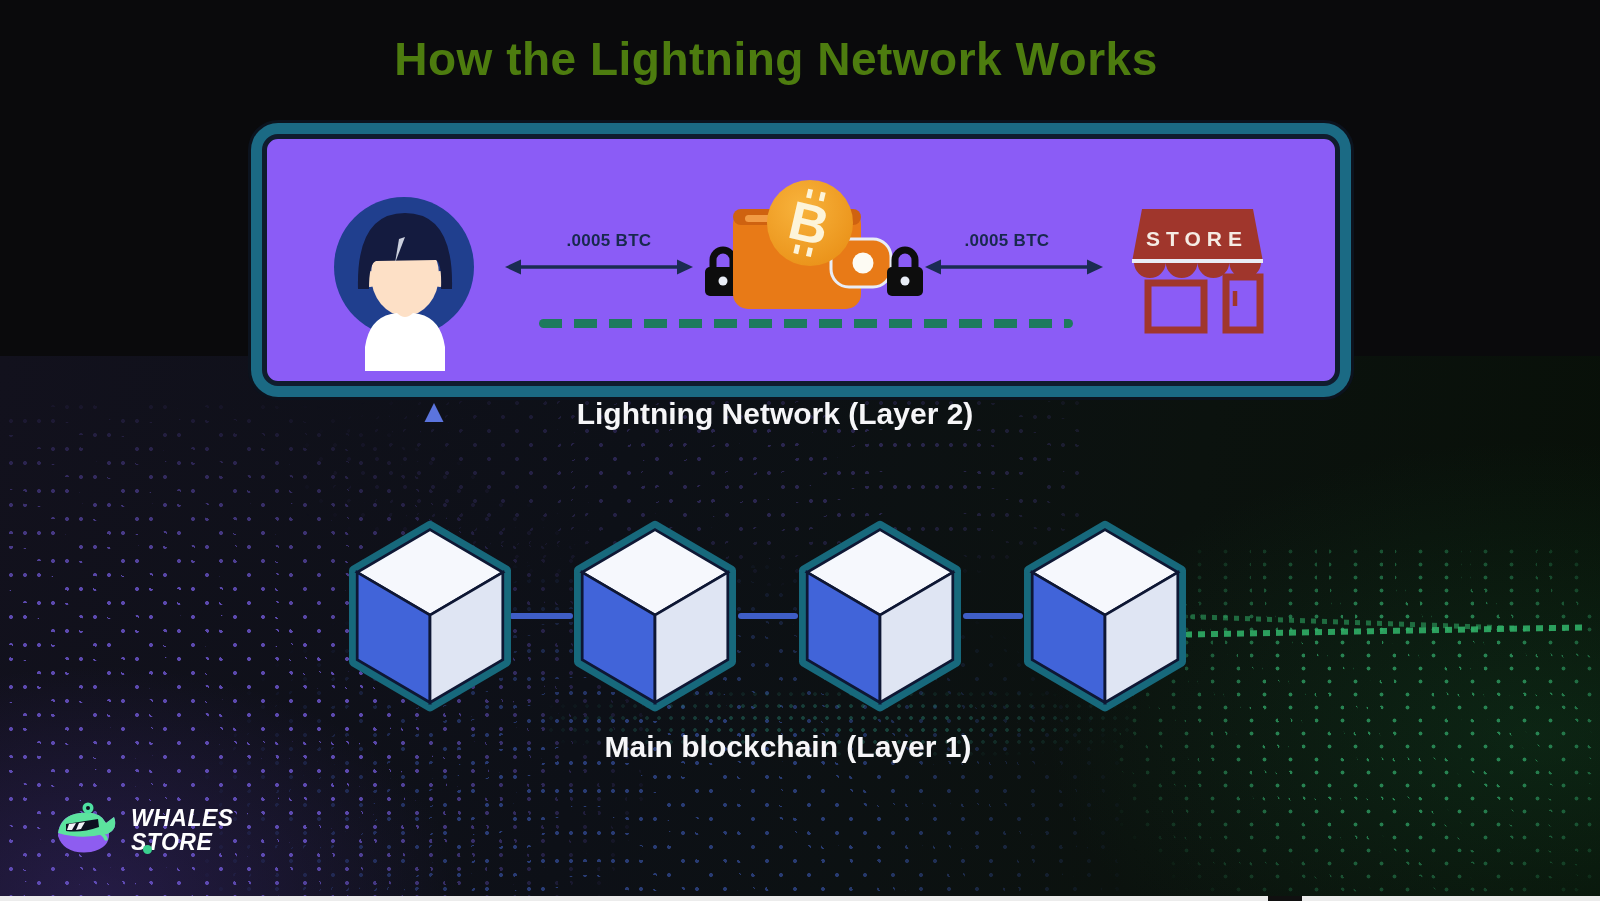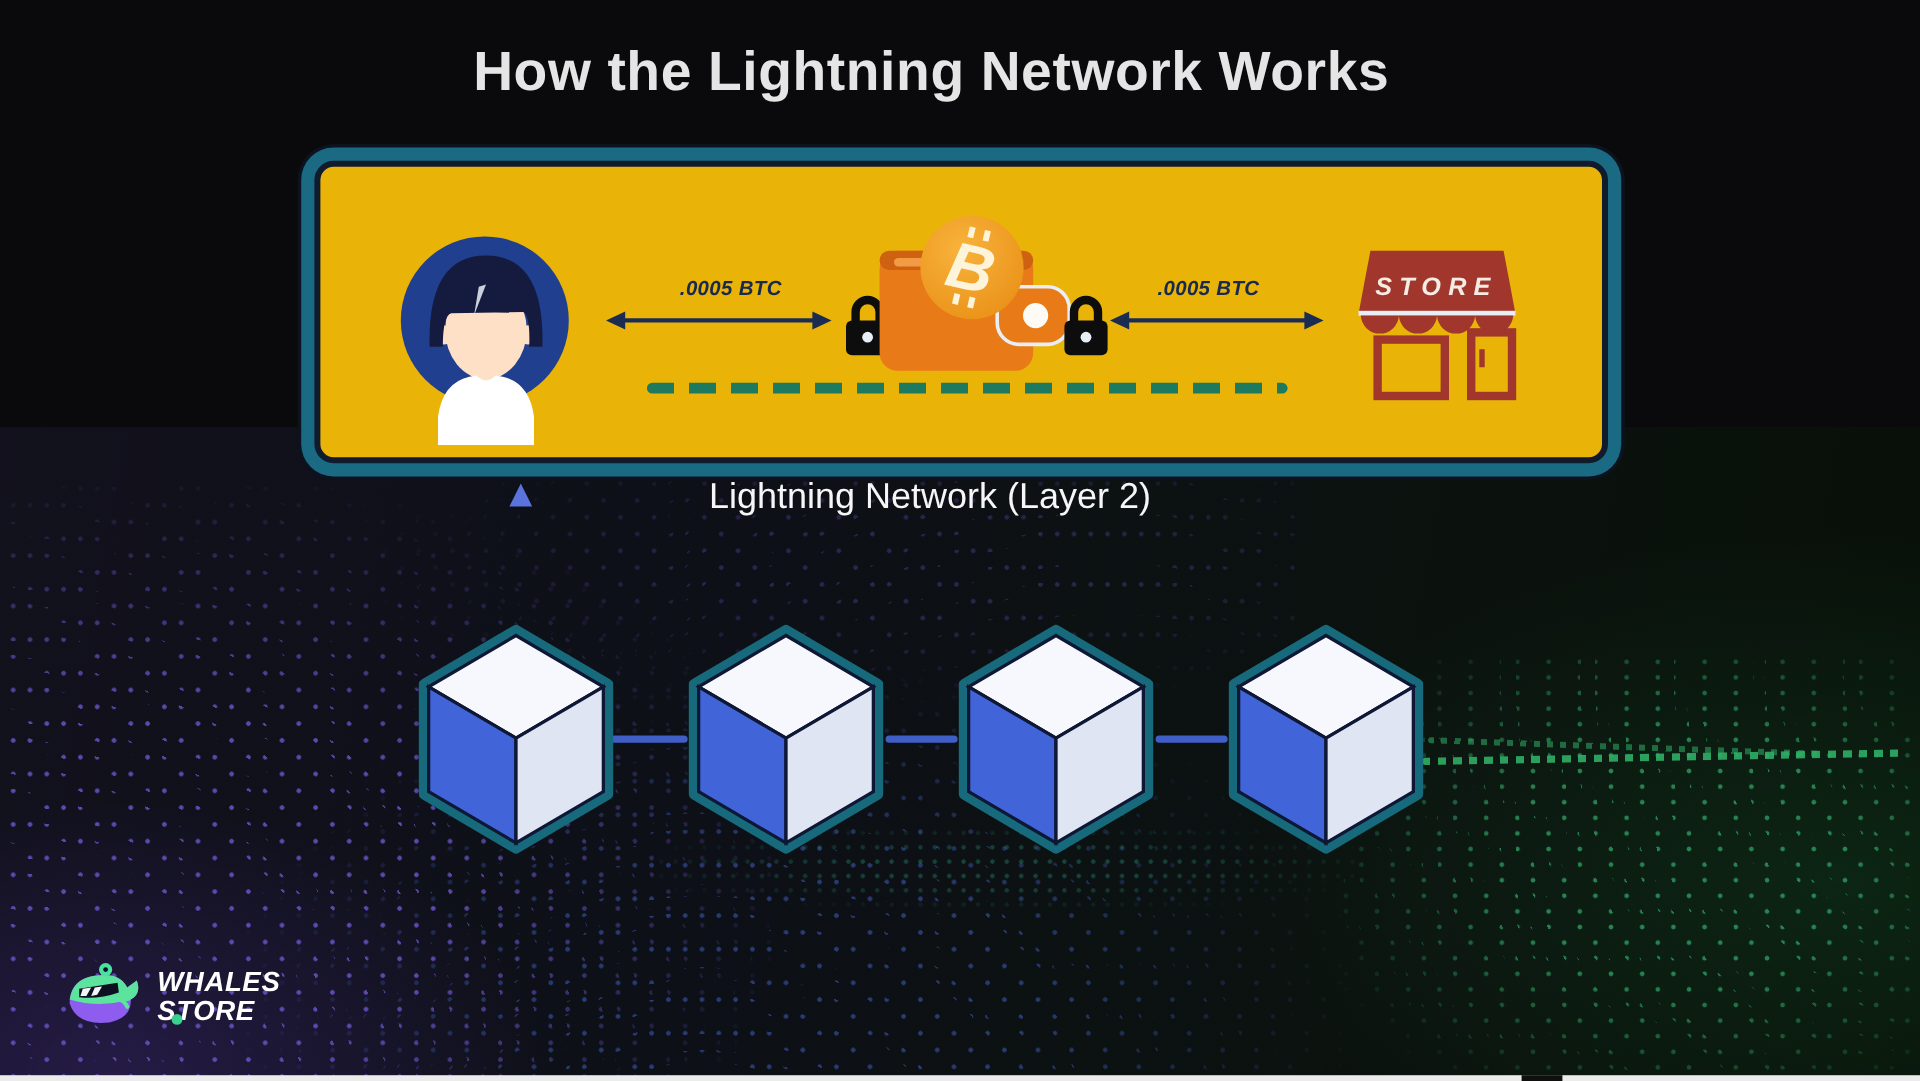--- a/index.html
+++ b/index.html
@@ -59,37 +59,36 @@
     border-radius:3px;transform:rotate(-1deg);}
   .green-squiggle2{left:1190px;top:620px;width:330px;height:5px;opacity:.55;
     background:repeating-linear-gradient(90deg,#2fae66 0 5px,transparent 5px 11px);
     border-radius:3px;transform:rotate(2deg);}
   .bottom-strip{left:0;bottom:0;width:1600px;height:5px;background:#ececec;}
   .bottom-strip-gap{left:1268px;bottom:0;width:34px;height:5px;background:#101010;}
 
   
   .title{
     left:0;top:32px;width:1552px;text-align:center;
-    color:#e5e5e5;font-size:46px;font-weight:bold;letter-spacing:.5px;
+    color:#4d7c0f;font-size:46px;font-weight:bold;letter-spacing:.5px;
   }
   .layer2-label{
     left:0;top:397px;width:1550px;text-align:center;
-    color:#f6f6f8;font-size:30px;font-weight:normal;
+    color:#f6f6f8;font-size:30px;font-weight:bold;
   }
   .layer1-label{
     left:0;top:730px;width:1576px;text-align:center;
     color:#f6f6f8;font-size:30px;font-weight:bold;
   }
 
   
   .panel{
     left:262px;top:134px;width:1068px;height:242px;
-    background:#eab308;border:5px solid #101c2e;border-radius:16px;
+    background:#8b5cf6;border:5px solid #101c2e;border-radius:16px;
     box-shadow:0 0 0 11px #1b6a84, 0 0 0 14px #0c131e;
-    font-style:italic;
   }
   .amount{
     width:200px;text-align:center;color:#18294e;
     font-size:17px;font-weight:bold;letter-spacing:.3px;
   }
   .amount-left{left:242px;top:92px;}
   .amount-right{left:640px;top:92px;}
   .dashes{
     left:272px;top:180px;width:534px;height:9px;border-radius:5px;
     background:repeating-linear-gradient(90deg,#1e7a5e 0 23px,transparent 23px 35px);
@@ -263,20 +262,21 @@
     <svg class="abs" style="left:1019px;top:516px;" width="172" height="202" viewBox="0 0 180 212">
       <path d="M90,10 L170,57 L170,153 L90,200 L10,153 L10,57 Z" fill="#0e1734" stroke="#17697c" stroke-width="10" stroke-linejoin="round"></path>
       <g transform="translate(90,105) scale(0.955) translate(-90,-105)">
         <polygon points="90,10 170,57 90,104 10,57" fill="#f6f8fd" stroke="#0e1734" stroke-width="3"></polygon>
         <polygon points="10,57 90,104 90,200 10,153" fill="#4164d9" stroke="#0e1734" stroke-width="3"></polygon>
         <polygon points="90,104 170,57 170,153 90,200" fill="#dfe5f3" stroke="#0e1734" stroke-width="3"></polygon>
       </g>
     </svg>
   </div>
 
+  <div class="abs layer1-label">Main blockchain (Layer 1)</div>
 
   <div>
     <svg class="abs" style="left:52px;top:800px;" width="70" height="62" viewBox="0 0 70 62">
       <path d="M6,36 Q6,16 28,13 Q48,10 54,23 L62,17 Q66,28 57,33 Q58,48 39,52 Q12,55 6,36 Z" fill="#8e5df0"></path>
       <path d="M6,33 Q9,15 28,13 Q48,10 54,23 L62,17 Q66,28 57,33 Q55,35 52,34 Q30,40 6,33 Z" fill="#5ce39e"></path>
       <path d="M14,24 L46,19 L47,27 Q30,33 14,31 Z" fill="#0d1020"></path>
       <polygon points="17,24 24,23 20,30 15,30" fill="#f2f4f8"></polygon>
       <polygon points="27,23 33,22 29,29 24,30" fill="#f2f4f8"></polygon>
       <circle cx="36" cy="8" r="5.5" fill="#4ee0a2"></circle>
       <circle cx="36" cy="8" r="2" fill="#0d1020"></circle>

